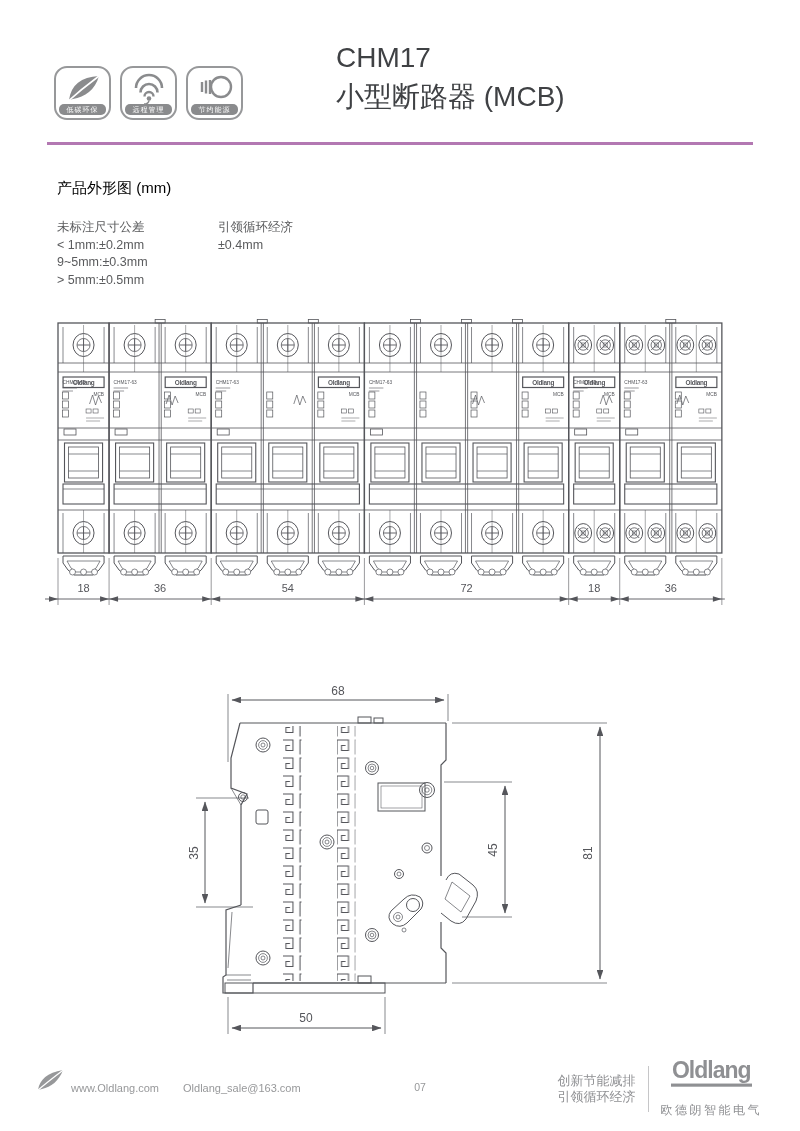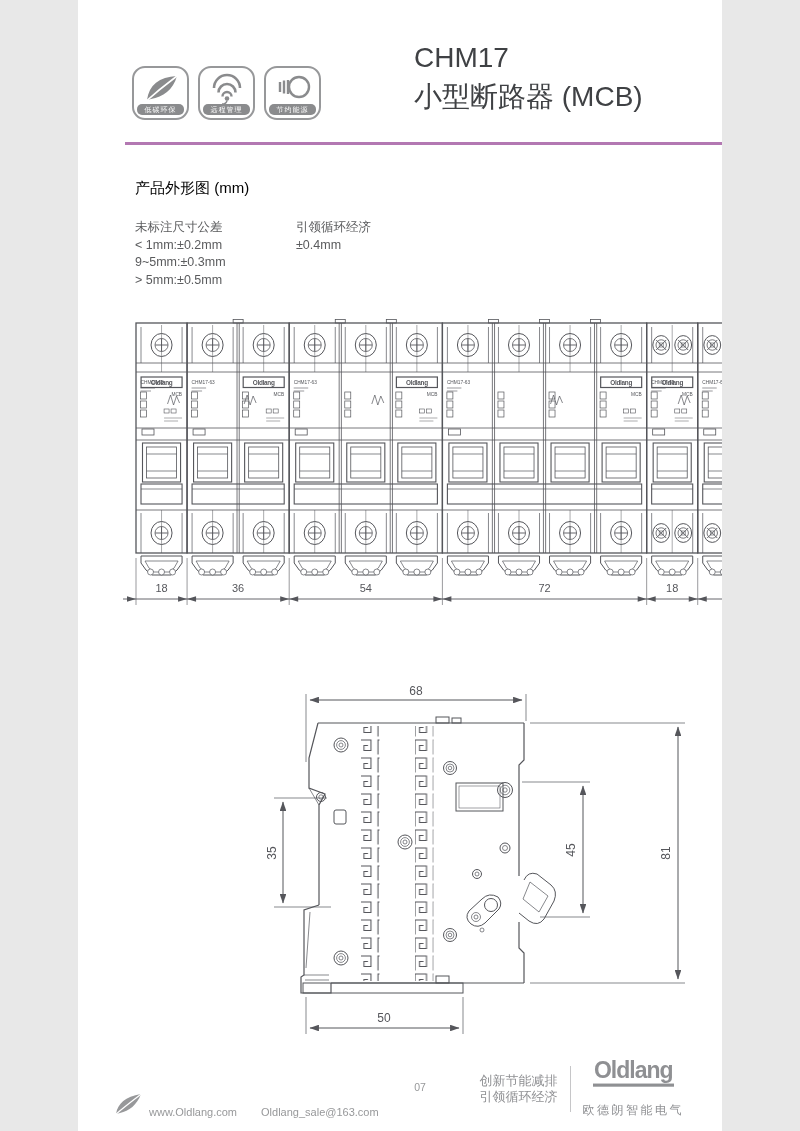--- a/index.html
+++ b/index.html
@@ -1,16 +1,16 @@
 <!DOCTYPE html>
 <html><head>
 <meta charset="utf-8">
 <style>
   html,body{margin:0;padding:0;background:#e8e8e8;}
-  .page{position:relative;width:644px;height:1131px;margin:0 auto;background:#ffffff;
+  .page{position:relative;width:800px;height:1131px;margin:0 auto;background:#ffffff;
         font-family:"Liberation Sans",sans-serif;overflow:hidden;}
   
   .badges{position:absolute;left:54px;top:66px;display:flex;gap:9px;}
   .badge{position:relative;width:57px;height:54px;border:2.2px solid #97989a;border-radius:13px;box-sizing:border-box;background:#fff;}
   .badge svg{position:absolute;left:50%;top:3px;transform:translateX(-50%);}
   .badge-label{position:absolute;left:3px;right:3px;bottom:3px;height:11px;background:#8a8b8d;border-radius:5px;
                color:#fff;font-size:7px;line-height:11px;text-align:center;letter-spacing:1px;}
   .title{position:absolute;left:336px;top:38px;color:#3f4144;font-size:28px;line-height:39px;}
   .title span{display:block;}
   .rule{position:absolute;left:47px;width:706px;top:142px;height:2.6px;}
@@ -20,21 +20,21 @@
   .tol-1{left:57px;}
   .tol-2{left:218px;}
   
   #fv{position:absolute;left:0;top:308px;}
   #sv{position:absolute;left:0;top:660px;}
   svg text{font-family:"Liberation Sans",sans-serif;fill:#55565b;}
   .ln{stroke:#55565b;fill:none;}
   .s5{stroke-width:.55;} .s6{stroke-width:.7;} .s1{stroke-width:1;} .s12{stroke-width:1.2;}
   .dimtxt{font-size:12px;}
   
-  .f-left{position:absolute;left:36px;top:1092px;display:flex;align-items:flex-end;color:#97989a;font-size:11px;}
+  .f-left{position:absolute;left:36px;top:1068px;display:flex;align-items:flex-end;color:#97989a;font-size:11px;}
   .f-left .mail{margin-left:24px;}
   .f-left .web{margin-left:5px;}
   .f-page{position:absolute;left:0;right:0;top:1081px;text-align:center;font-size:10.5px;color:#97989a;padding-left:40px;}
   .f-right{position:absolute;right:38px;top:1058px;display:flex;align-items:center;}
   .slogan{font-size:13px;color:#8f9093;line-height:16px;text-align:left;}
   .f-div{width:1px;height:46px;background:#c6c6c8;margin:0 12px;}
   .logoblock{text-align:center;}
   .logotext{font-weight:800;font-size:23px;letter-spacing:-1px;color:#8f9093;
             border-bottom:3px solid #8f9093;line-height:24px;transform:scaleY(1.05);display:inline-block;padding:0 1px 1px 1px;}
   .company{font-size:12px;color:#8f9093;letter-spacing:2.5px;margin-top:16px;text-align:right;}

